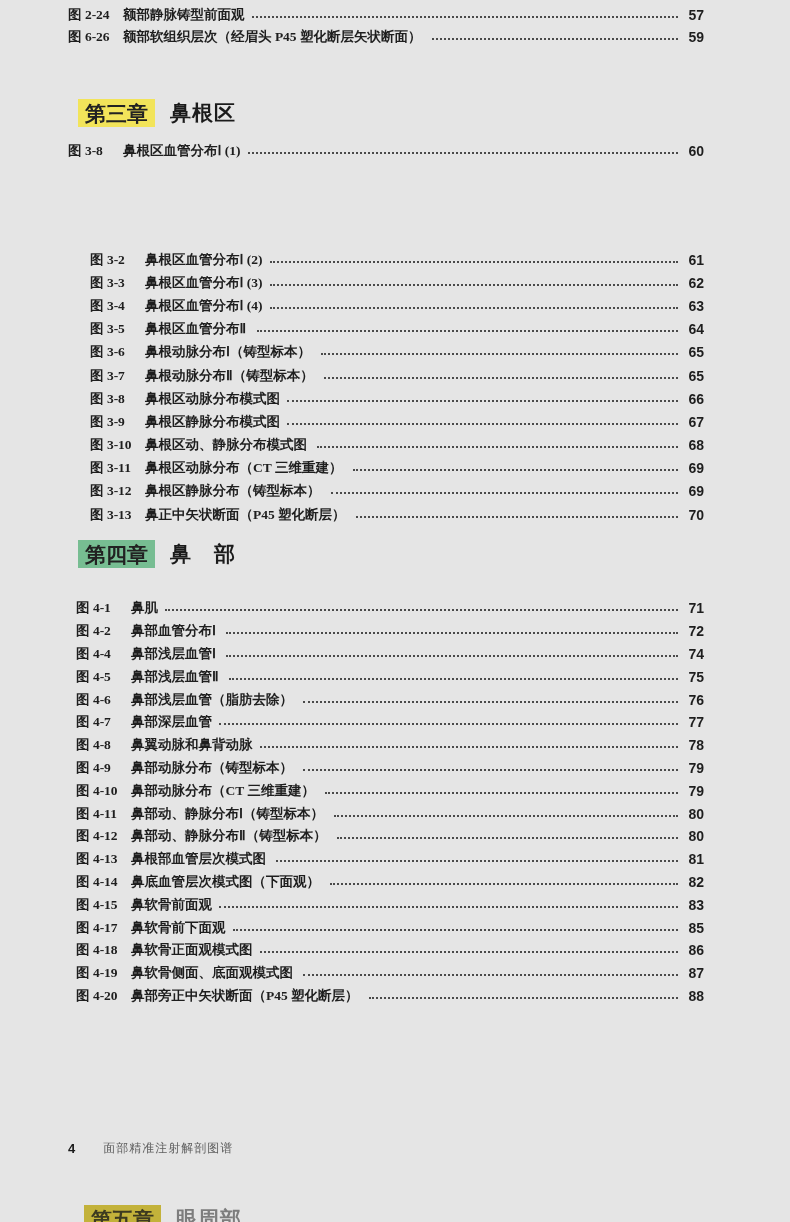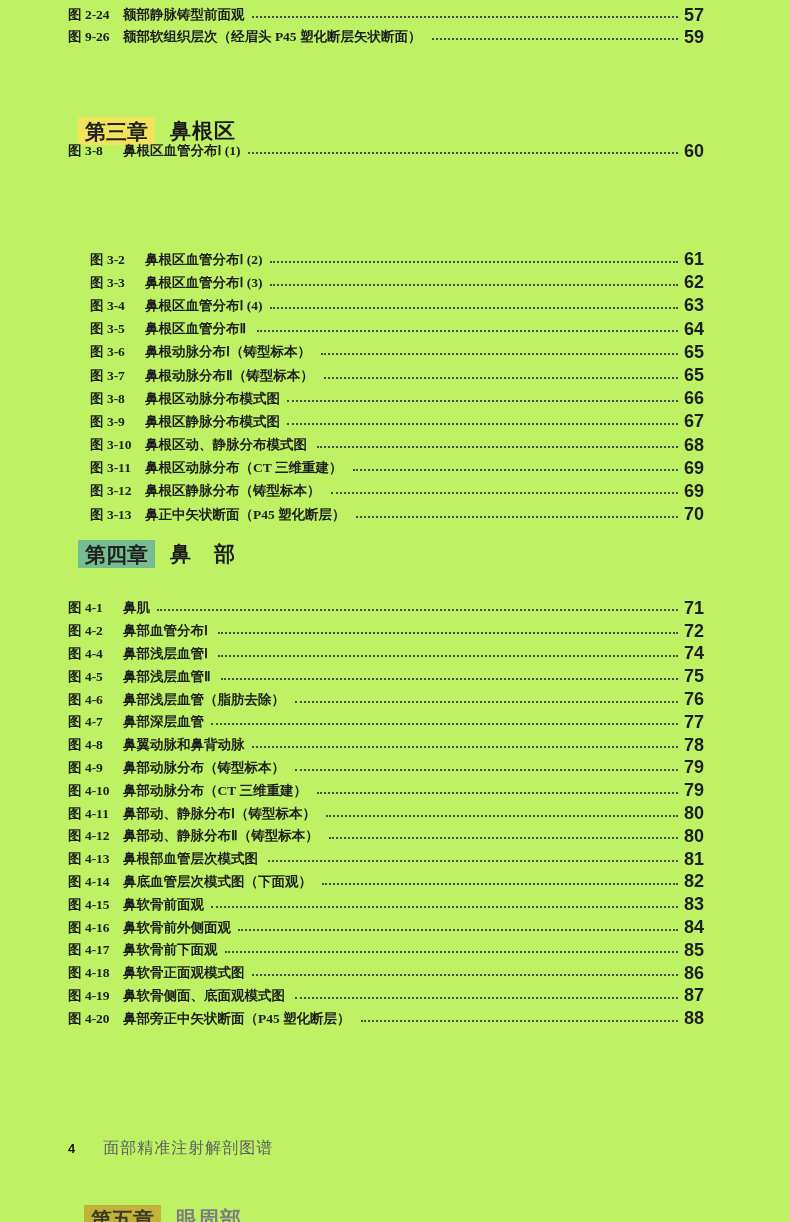--- a/index.html
+++ b/index.html
@@ -7,52 +7,52 @@
     width:790px;height:1222px;
     background:#ffffff;
     font-family:"Liberation Serif",serif;
     color:#1e1e1e;
     position:relative;
   }
   .page{
     position:relative;
     width:790px;height:1222px;
     overflow:hidden;
-    background:#bef264;
+    background:#e5e5e5;
   }
   .toc-block{
     position:absolute;
     left:68px;
     right:86px;
   }
   .toc-row{
     display:flex;
     align-items:center;
     font-size:13.5px;
     font-weight:600;
     white-space:nowrap;
   }
   #block-pre .toc-row{height:22px;}
   #row-3-1 .toc-row{height:22px;}
   #block-ch3 .toc-row{height:23.2px;margin-left:22px;}
-  #block-ch4 .toc-row{height:22.8px;}
+  #block-ch4 .toc-row{height:22.8px;margin-left:8px;}
   .fig-label{min-width:55px;white-space:pre;}
   .fig-title{white-space:pre;}
   .leader{
     flex:1;
     height:0;
     border-bottom:2px dotted #4a4a4a;
     margin:0 2px 0 7px;
     transform:translateY(2px);
   }
   .fig-page{
     min-width:24px;
     text-align:right;
     font-family:"Liberation Sans",sans-serif;
-    font-size:18px;
+    font-size:14px;
     font-weight:600;
   }
   .chapter-heading{
     position:absolute;
     left:78px;
     display:flex;
     align-items:center;
     font-family:"Liberation Sans",sans-serif;
     font-weight:bold;
     font-size:21px;
@@ -61,21 +61,21 @@
   .chapter-badge{
     display:inline-block;
     padding:3px 7px 2px 7px;
     line-height:1.1;
   }
   .chapter-title{
     margin-left:15px;
     letter-spacing:1px;
     color:#1b1b1b;
   }
-  #ch3-heading{top:117px;}
+  #ch3-heading{top:99px;}
   #ch4-heading{top:540px;}
   #block-pre{top:4px;}
   #row-3-1{top:140px;}
   #block-ch3{top:248px;}
   #block-ch4{top:597px;}
   .page-footer{
     position:absolute;
     left:68px;
     top:1139px;
     display:flex;
@@ -84,21 +84,21 @@
   }
   .footer-page-number{
     font-family:"Liberation Sans",sans-serif;
     font-size:13px;
     font-weight:bold;
     color:#1a1a1a;
   }
   .footer-book-title{
     margin-left:28px;
     font-family:"Liberation Sans",sans-serif;
-    font-size:16px;
+    font-size:12px;
     color:#606060;
     letter-spacing:1px;
   }
   .next-chapter-partial{
     position:absolute;
     left:84px;
     top:1205px;
     display:flex;
     align-items:flex-start;
     font-family:"Liberation Sans",sans-serif;
@@ -116,21 +116,21 @@
   <div class="toc-block" id="block-pre">
   <div class="toc-row">
     <span class="fig-label">图 2-24</span>
     <span class="fig-title">额部静脉铸型前面观</span>
     <span class="leader"></span>
     <span class="fig-page">57</span>
   </div>
 
 
   <div class="toc-row">
-    <span class="fig-label">图 9-26</span>
+    <span class="fig-label">图 6-26</span>
     <span class="fig-title">额部软组织层次（经眉头 P45 塑化断层矢状断面） </span>
     <span class="leader"></span>
     <span class="fig-page">59</span>
   </div>
 </div>
 
   <div class="chapter-heading" id="ch3-heading">
     <span class="chapter-badge" style="background: rgb(242, 228, 90);">第三章</span>
     <span class="chapter-title">鼻根区</span>
   </div>
@@ -328,26 +328,20 @@
     <span class="fig-page">82</span>
   </div>
 
   <div class="toc-row">
     <span class="fig-label">图 4-15</span>
     <span class="fig-title">鼻软骨前面观</span>
     <span class="leader"></span>
     <span class="fig-page">83</span>
   </div>
 
-  <div class="toc-row">
-    <span class="fig-label">图 4-16</span>
-    <span class="fig-title">鼻软骨前外侧面观</span>
-    <span class="leader"></span>
-    <span class="fig-page">84</span>
-  </div>
 
   <div class="toc-row">
     <span class="fig-label">图 4-17</span>
     <span class="fig-title">鼻软骨前下面观</span>
     <span class="leader"></span>
     <span class="fig-page">85</span>
   </div>
 
   <div class="toc-row">
     <span class="fig-label">图 4-18</span>

